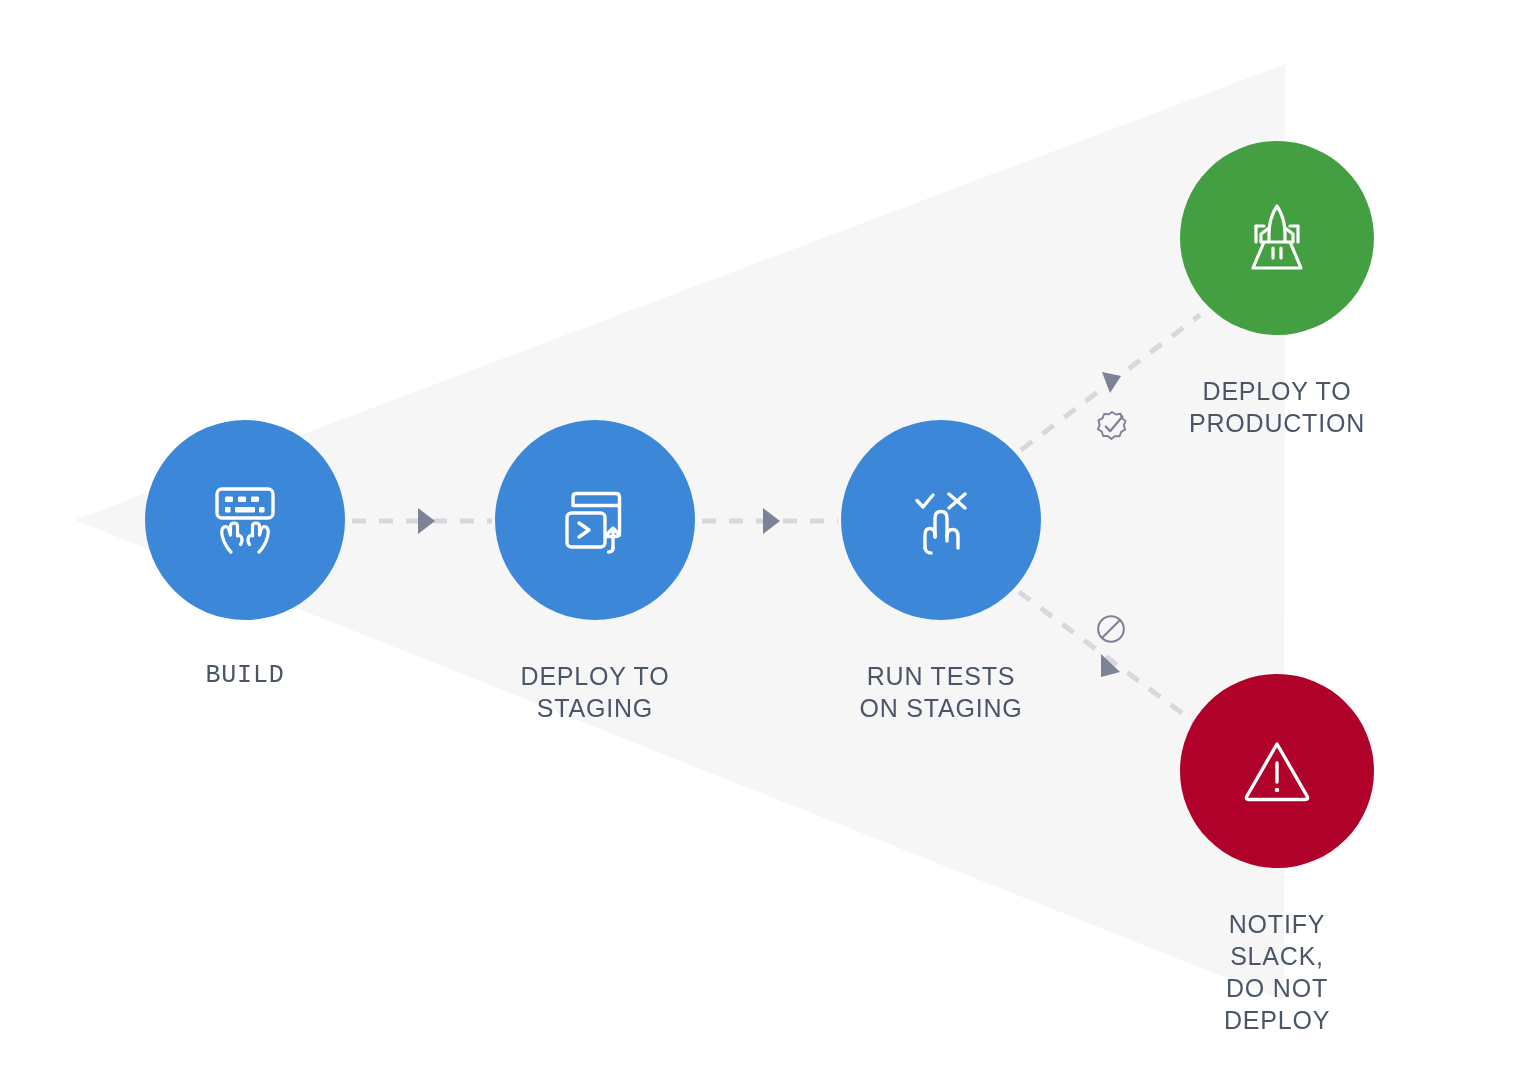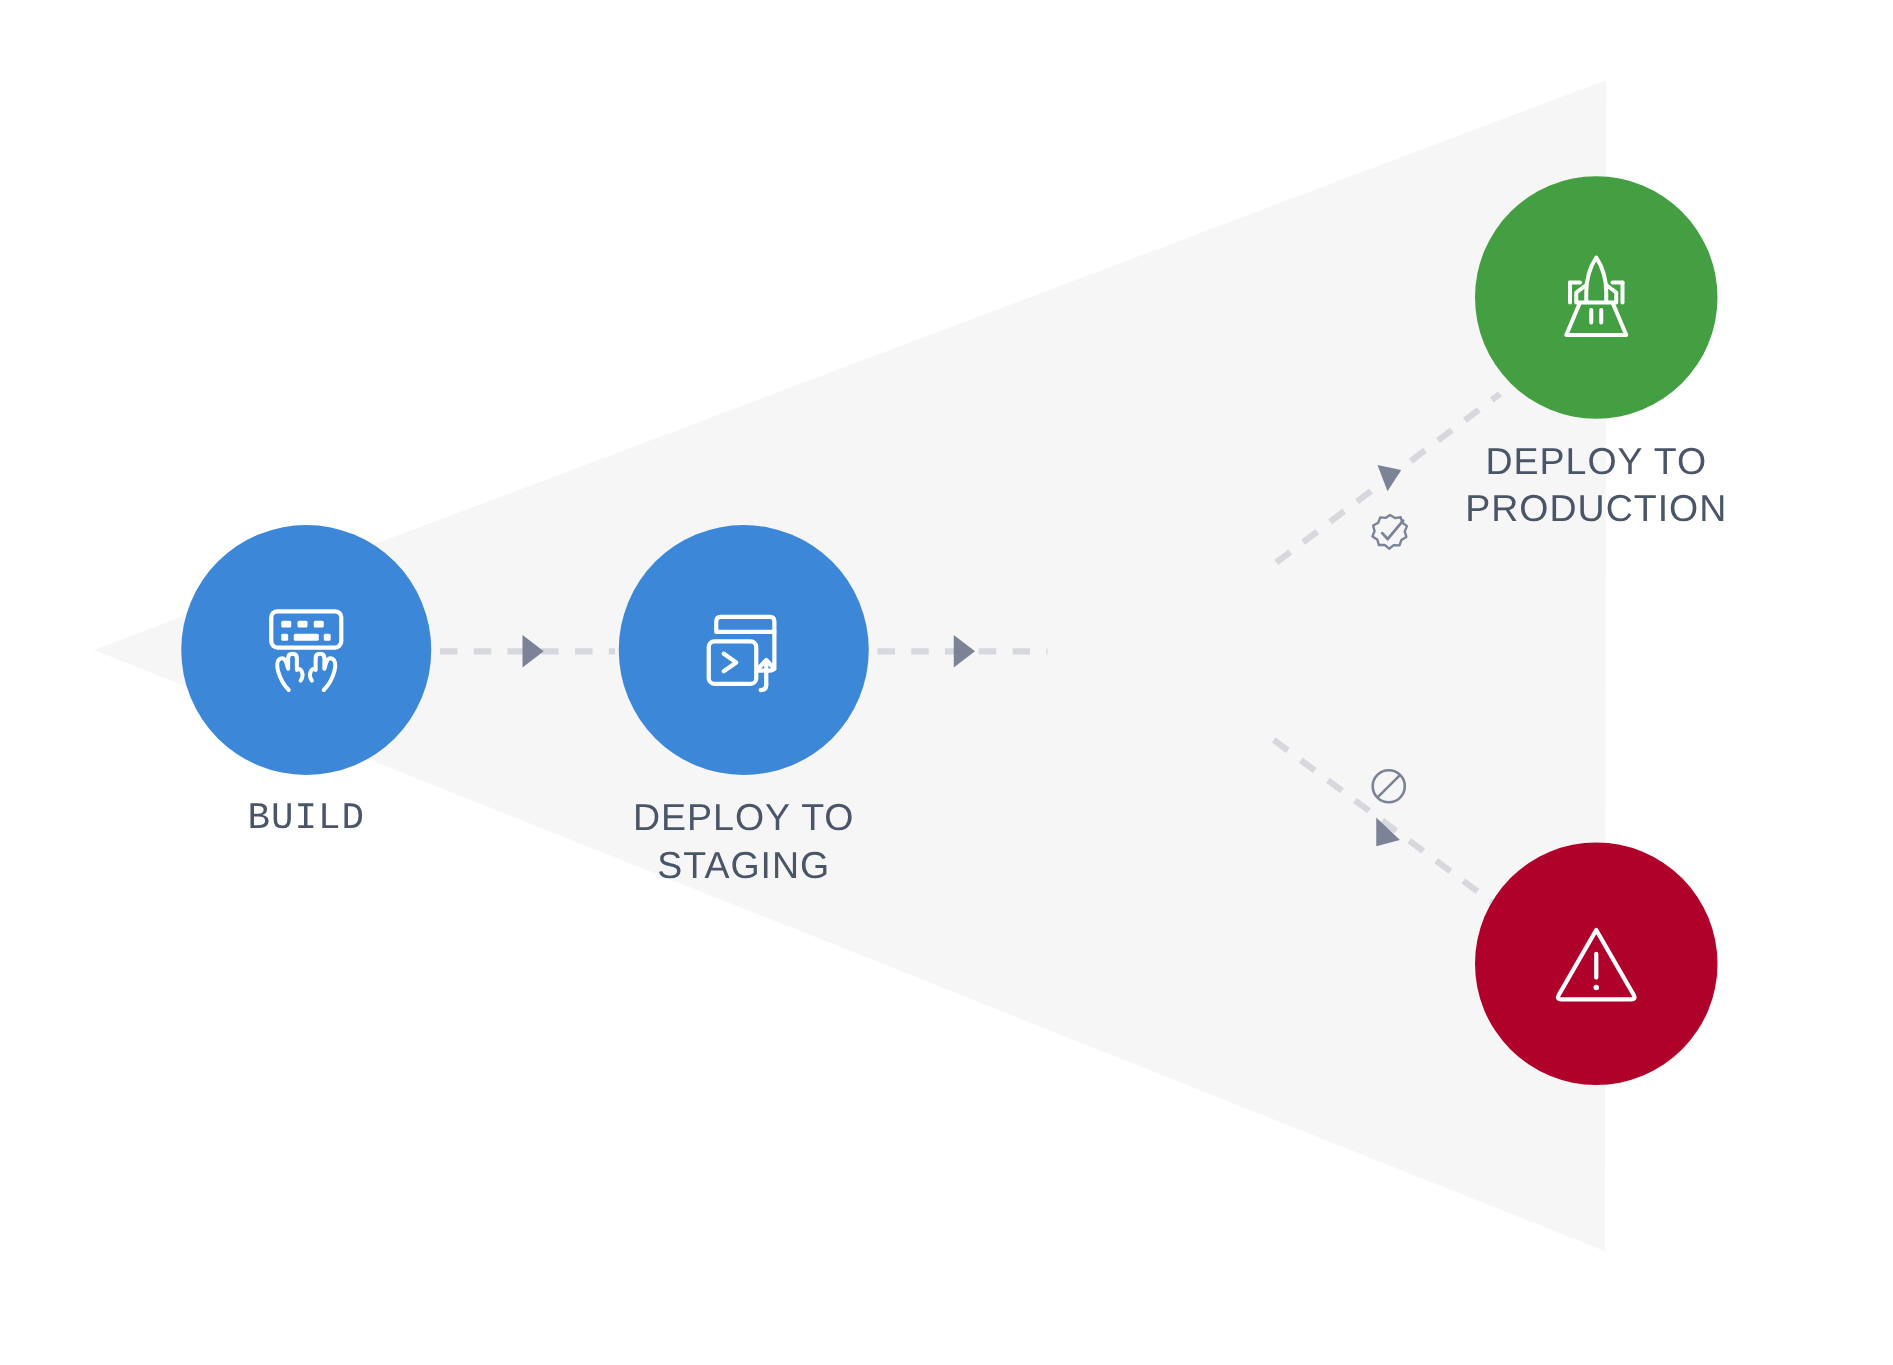--- a/index.html
+++ b/index.html
@@ -38,24 +38,24 @@
     align-items: center;
   }
   .node-circle {
     border-radius: 50%;
     display: flex;
     align-items: center;
     justify-content: center;
     box-sizing: border-box;
   }
   .node-label {
-    margin-top: 16px;
+    margin-top: 40px;
     text-align: center;
     color: #4a5568;
-    font-size: 30px;
+    font-size: 25px;
     letter-spacing: 0.8px;
     line-height: 1.28;
     white-space: pre-line;
     font-weight: 400;
   }
   .branch-icon {
     position: absolute;
     width: 38px;
     height: 38px;
   }
@@ -132,20 +132,35 @@
         <path d="M30 49 L40 56 L30 63" fill="none" stroke="#ffffff" stroke-width="3.4" stroke-linecap="round" stroke-linejoin="round"></path>
         <path d="M64 74 Q64 59 64 55" fill="none" stroke="#ffffff" stroke-width="3.4" stroke-linecap="round"></path>
         <path d="M57.5 61 L64 54 L70.5 61" fill="none" stroke="#ffffff" stroke-width="3.4" stroke-linecap="round" stroke-linejoin="round"></path>
         <path d="M64 74 Q64 78 59.5 78" fill="none" stroke="#ffffff" stroke-width="3.4" stroke-linecap="round"></path>
       </svg>
     </div>
     <div class="node-label">DEPLOY TO
 STAGING</div>
   </div>
 
+  <div class="node" style="left:841px; top:420px; width:200px;">
+    <div class="node-circle" style="width:200px; height:200px; background:#3d87d9;">
+      <svg width="92" height="92" viewBox="0 0 92 92">
+        <path d="M22 26.5 L28 33 L38 21" fill="none" stroke="#ffffff" stroke-width="3.4" stroke-linecap="round" stroke-linejoin="round"></path>
+        <line x1="54" y1="20" x2="70" y2="34" stroke="#ffffff" stroke-width="3.4" stroke-linecap="round"></line>
+        <line x1="70" y1="20" x2="54" y2="34" stroke="#ffffff" stroke-width="3.4" stroke-linecap="round"></line>
+        <path d="M30 74 L30 61 Q30 54 35.5 54.5 Q40 55 40 61.5 L40 63" fill="none" stroke="#ffffff" stroke-width="3.4" stroke-linecap="round" stroke-linejoin="round"></path>
+        <path d="M40 63 L40 44 Q40 37.5 46 37.5 Q52 37.5 52 44 L52 67" fill="none" stroke="#ffffff" stroke-width="3.4" stroke-linecap="round" stroke-linejoin="round"></path>
+        <path d="M52 62 Q52 55.5 57.5 55.5 Q63 55.5 63 62.5 L63 74" fill="none" stroke="#ffffff" stroke-width="3.4" stroke-linecap="round" stroke-linejoin="round"></path>
+        <path d="M30 74 Q31 79 36 79" fill="none" stroke="#ffffff" stroke-width="3.4" stroke-linecap="round"></path>
+      </svg>
+    </div>
+    <div class="node-label">RUN TESTS
+ON STAGING</div>
+  </div>
 
   <div class="node" style="left:1180px; top:141px; width:194px;">
     <div class="node-circle" style="width:194px; height:194px; background:#449f42;">
       <svg width="92" height="92" viewBox="0 0 92 92">
         <path d="M46 14 Q54 26 54 42 L54 50 L38 50 L38 42 Q38 26 46 14 Z" fill="none" stroke="#ffffff" stroke-width="3.2" stroke-linejoin="round"></path>
         <path d="M38 36 L30 42 L30 50 L38 50" fill="none" stroke="#ffffff" stroke-width="3.2" stroke-linejoin="round"></path>
         <path d="M54 36 L62 42 L62 50 L54 50" fill="none" stroke="#ffffff" stroke-width="3.2" stroke-linejoin="round"></path>
         <path d="M25 34 L25 50" fill="none" stroke="#ffffff" stroke-width="3.2" stroke-linecap="round"></path>
         <path d="M25 34 L33 34" fill="none" stroke="#ffffff" stroke-width="3.2" stroke-linecap="round"></path>
         <path d="M67 34 L67 50" fill="none" stroke="#ffffff" stroke-width="3.2" stroke-linecap="round"></path>
@@ -160,15 +175,17 @@
   </div>
 
   <div class="node" style="left:1180px; top:674px; width:194px;">
     <div class="node-circle" style="width:194px; height:194px; background:#af0129;">
       <svg width="92" height="92" viewBox="0 0 92 92">
         <path d="M46 19 L76 71 Q78 74.5 74 74.5 L18 74.5 Q14 74.5 16 71 Z" fill="none" stroke="#ffffff" stroke-width="3.4" stroke-linejoin="round"></path>
         <line x1="46" y1="38" x2="46" y2="57" stroke="#ffffff" stroke-width="3.4" stroke-linecap="round"></line>
         <circle cx="46" cy="65" r="2.2" fill="#ffffff"></circle>
       </svg>
     </div>
+    <div class="node-label">NOTIFY SLACK,
+DO NOT DEPLOY</div>
   </div>
 
 </div>
 
 </body></html>

